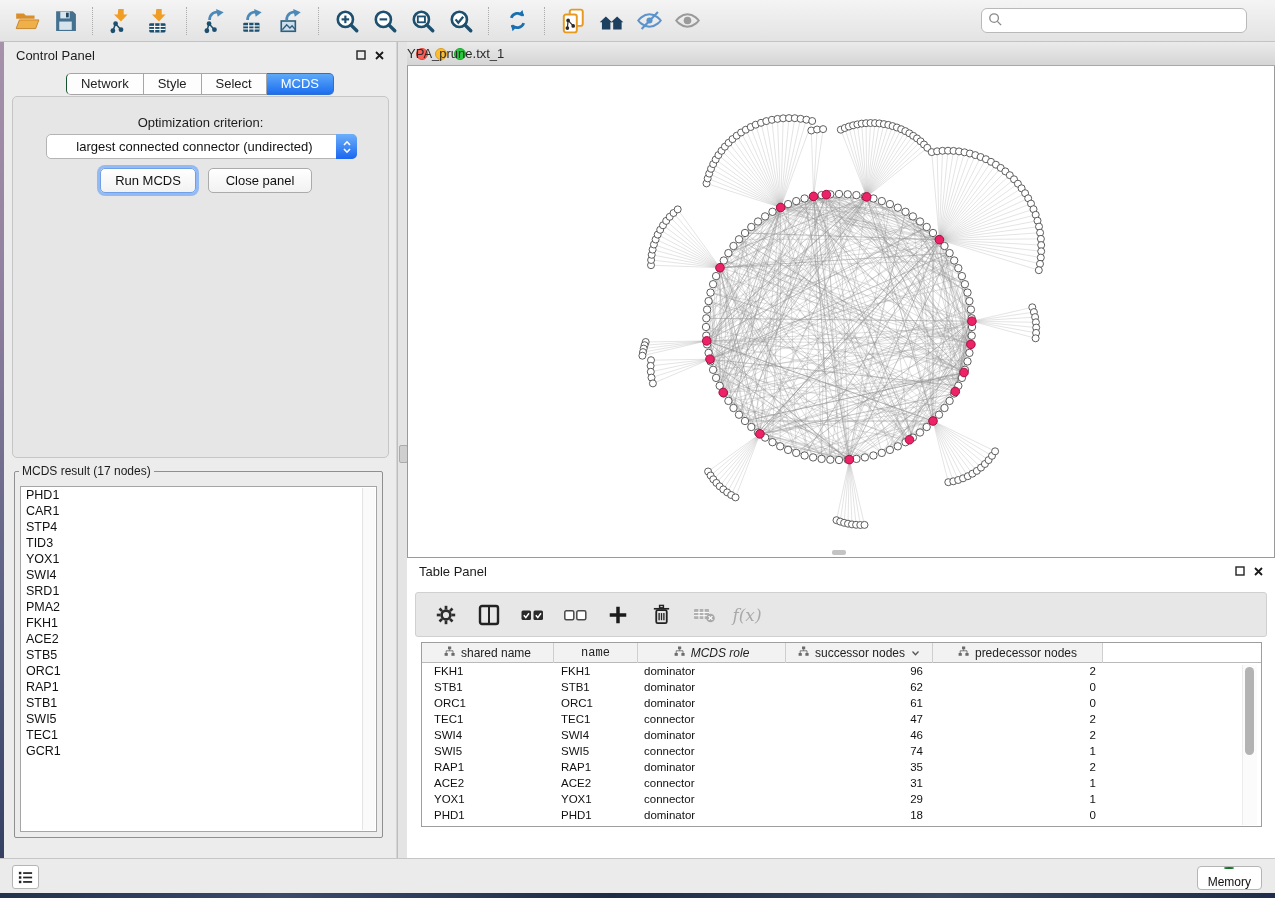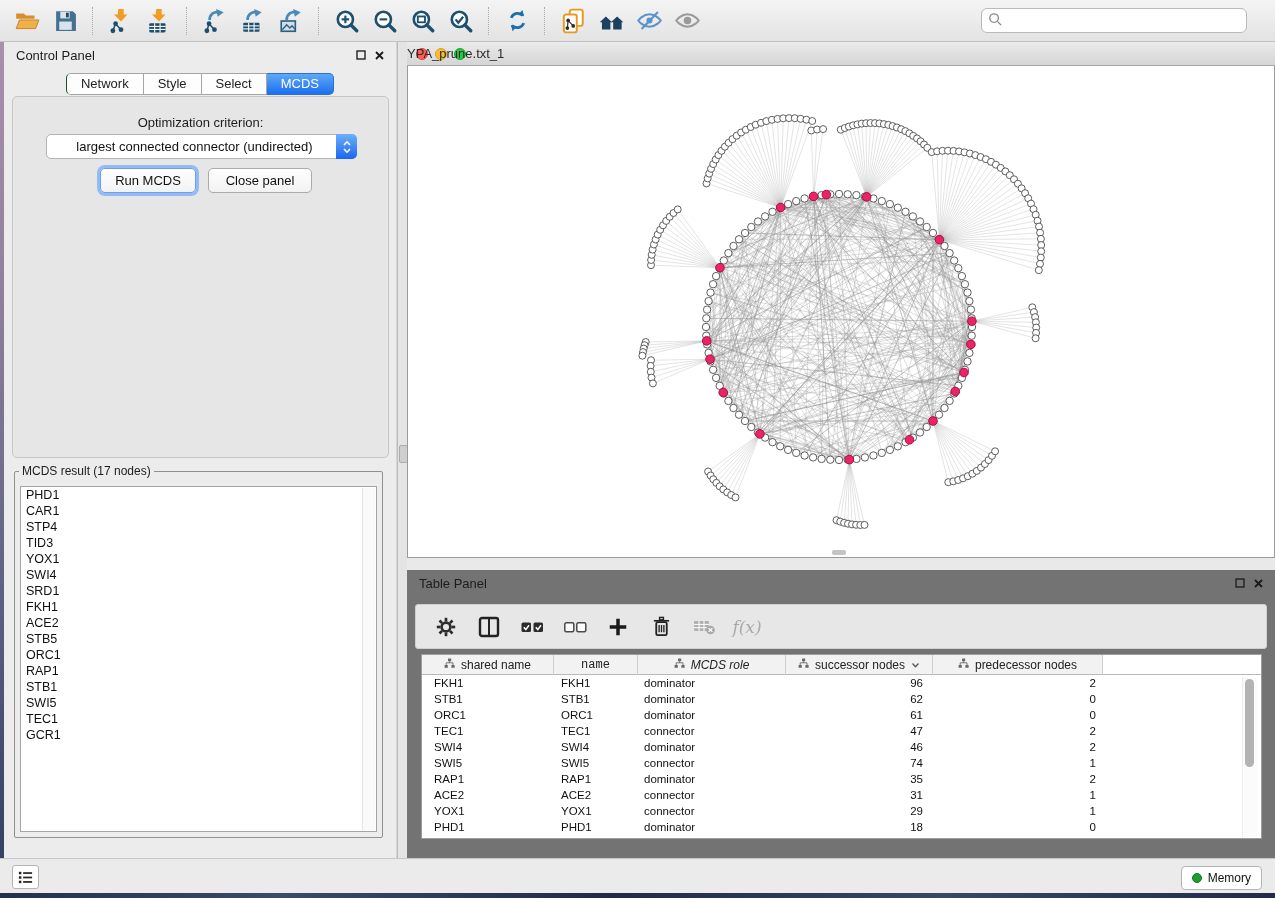--- a/index.html
+++ b/index.html
@@ -50,21 +50,21 @@
   
   .network-window{position:absolute;left:407px;top:42px;width:868px;height:516px;box-sizing:border-box;}
   .net-titlebar{position:absolute;left:0;top:0;width:100%;height:24px;background:linear-gradient(#ebebeb,#d5d5d5);border-bottom:1px solid #a8a8a8;box-sizing:border-box;display:flex;align-items:center;}
   .lights{display:flex;gap:7px;margin-left:9px;}
   .light{width:12px;height:12px;border-radius:50%;box-sizing:border-box;}
   .net-title{position:absolute;left:0;width:100%;font-size:13px;color:#2b2b2b;pointer-events:none;}
   .net-view{position:absolute;left:0;top:24px;width:868px;height:492px;background:#fff;border:1px solid #9a9a9a;border-top:none;box-sizing:border-box;}
   .net-hscroll{position:absolute;left:424px;bottom:2px;width:14px;height:5px;background:#c4c4c4;border-radius:2px;}
 
   
-  .table-panel{position:absolute;left:407px;top:558px;width:868px;height:300px;background:#737373;margin-top:12px;}
+  .table-panel{position:absolute;left:407px;top:558px;width:868px;height:300px;background:#ffffff;}
   .tbl-toolbar{position:absolute;left:8px;top:34px;width:852px;height:45px;background:#e7e7e7;border:1px solid #d0d0d0;border-radius:3px;box-sizing:border-box;display:flex;align-items:center;gap:15px;padding-left:16px;}
   .tbtn{background:none;border:none;padding:0;width:28px;height:30px;display:flex;align-items:center;justify-content:center;}
   .fx-txt{font-family:"DejaVu Serif",serif;font-style:italic;font-size:17px;color:#a9a9a9;}
   .tbl-wrap{position:absolute;left:14px;top:84px;width:841px;height:185px;background:#fff;border:1px solid #9e9e9e;box-sizing:border-box;overflow:hidden;}
   .tbl-header{display:flex;height:20px;background:#f2f2f2;border-bottom:1px solid #b9b9b9;box-sizing:border-box;}
   .th{display:flex;align-items:center;justify-content:center;gap:6px;font-size:12px;color:#222;border-right:1px solid #cfcfcf;box-sizing:border-box;height:20px;}
   .th-fill{flex:1;background:#fff;}
   .trow{display:flex;height:16px;}
   .td{font-size:11.5px;color:#111;line-height:16px;box-sizing:border-box;white-space:nowrap;overflow:hidden;}
   .td0{padding-left:12px;}
@@ -76,21 +76,21 @@
   .tbl-vscroll .thumb{position:absolute;left:2px;top:2px;width:9px;height:88px;background:#b3b3b3;border-radius:5px;}
   .tbl-tabs{position:absolute;left:0;top:276px;width:100%;display:flex;justify-content:center;}
   .tbl-tab{height:20px;line-height:20px;padding:0 13px;font-size:12.5px;color:#222;background:#fdfdfd;border:1px solid #a9a9a9;border-left:none;}
   .tbl-tab:first-child{border-left:1px solid #a9a9a9;border-radius:5px 0 0 5px;}
   .tbl-tab:last-child{border-radius:0 5px 5px 0;}
   .tbl-tab.active{background:linear-gradient(#5ea9f8,#1c6ef0);color:#fff;border-color:#2f6fd0;}
 
   
   .statusbar{position:absolute;left:0;top:858px;width:1275px;height:35px;background:#ebebeb;border-top:1px solid #c6c6c6;box-sizing:border-box;}
   .listbtn{position:absolute;left:12px;top:6px;width:27px;height:24px;background:#fff;border:1px solid #b5b5b5;border-radius:3px;display:flex;align-items:center;justify-content:center;padding:0;}
-  .membtn{position:absolute;right:13px;top:7px;height:24px;background:#fff;border:1px solid #b5b5b5;border-radius:4px;display:flex;align-items:center;gap:6px;padding:0 10px;font-size:12px;color:#111;font-family:"Liberation Sans",sans-serif;}
+  .membtn{position:absolute;right:13px;top:7px;height:24px;background:#fff;border:1px solid #b5b5b5;border-radius:4px;display:flex;align-items:center;gap:6px;padding:0 10px;font-size:12px;color:#111;font-family:"Liberation Sans",sans-serif;flex-direction:column;}
   .memdot{width:10px;height:10px;border-radius:50%;background:#1f9c35;border:1px solid #157426;box-sizing:border-box;}
 </style>
 </head>
 <body>
 
 <div id="app">
 
   <div class="toolbar">
     <button class="tool">
         <svg width="26" height="26" viewBox="0 0 24 24">
@@ -293,20 +293,21 @@
       <legend>MCDS result (17 nodes)</legend>
       <div class="mcds-list" id="mcds-list">
         <div class="mcds-track"></div>
       <div class="mcds-item">PHD1</div>
           <div class="mcds-item">CAR1</div>
           <div class="mcds-item">STP4</div>
           <div class="mcds-item">TID3</div>
           <div class="mcds-item">YOX1</div>
           <div class="mcds-item">SWI4</div>
           <div class="mcds-item">SRD1</div>
+          <div class="mcds-item">PMA2</div>
           <div class="mcds-item">FKH1</div>
           <div class="mcds-item">ACE2</div>
           <div class="mcds-item">STB5</div>
           <div class="mcds-item">ORC1</div>
           <div class="mcds-item">RAP1</div>
           <div class="mcds-item">STB1</div>
           <div class="mcds-item">SWI5</div>
           <div class="mcds-item">TEC1</div>
           <div class="mcds-item">GCR1</div>
         </div>

